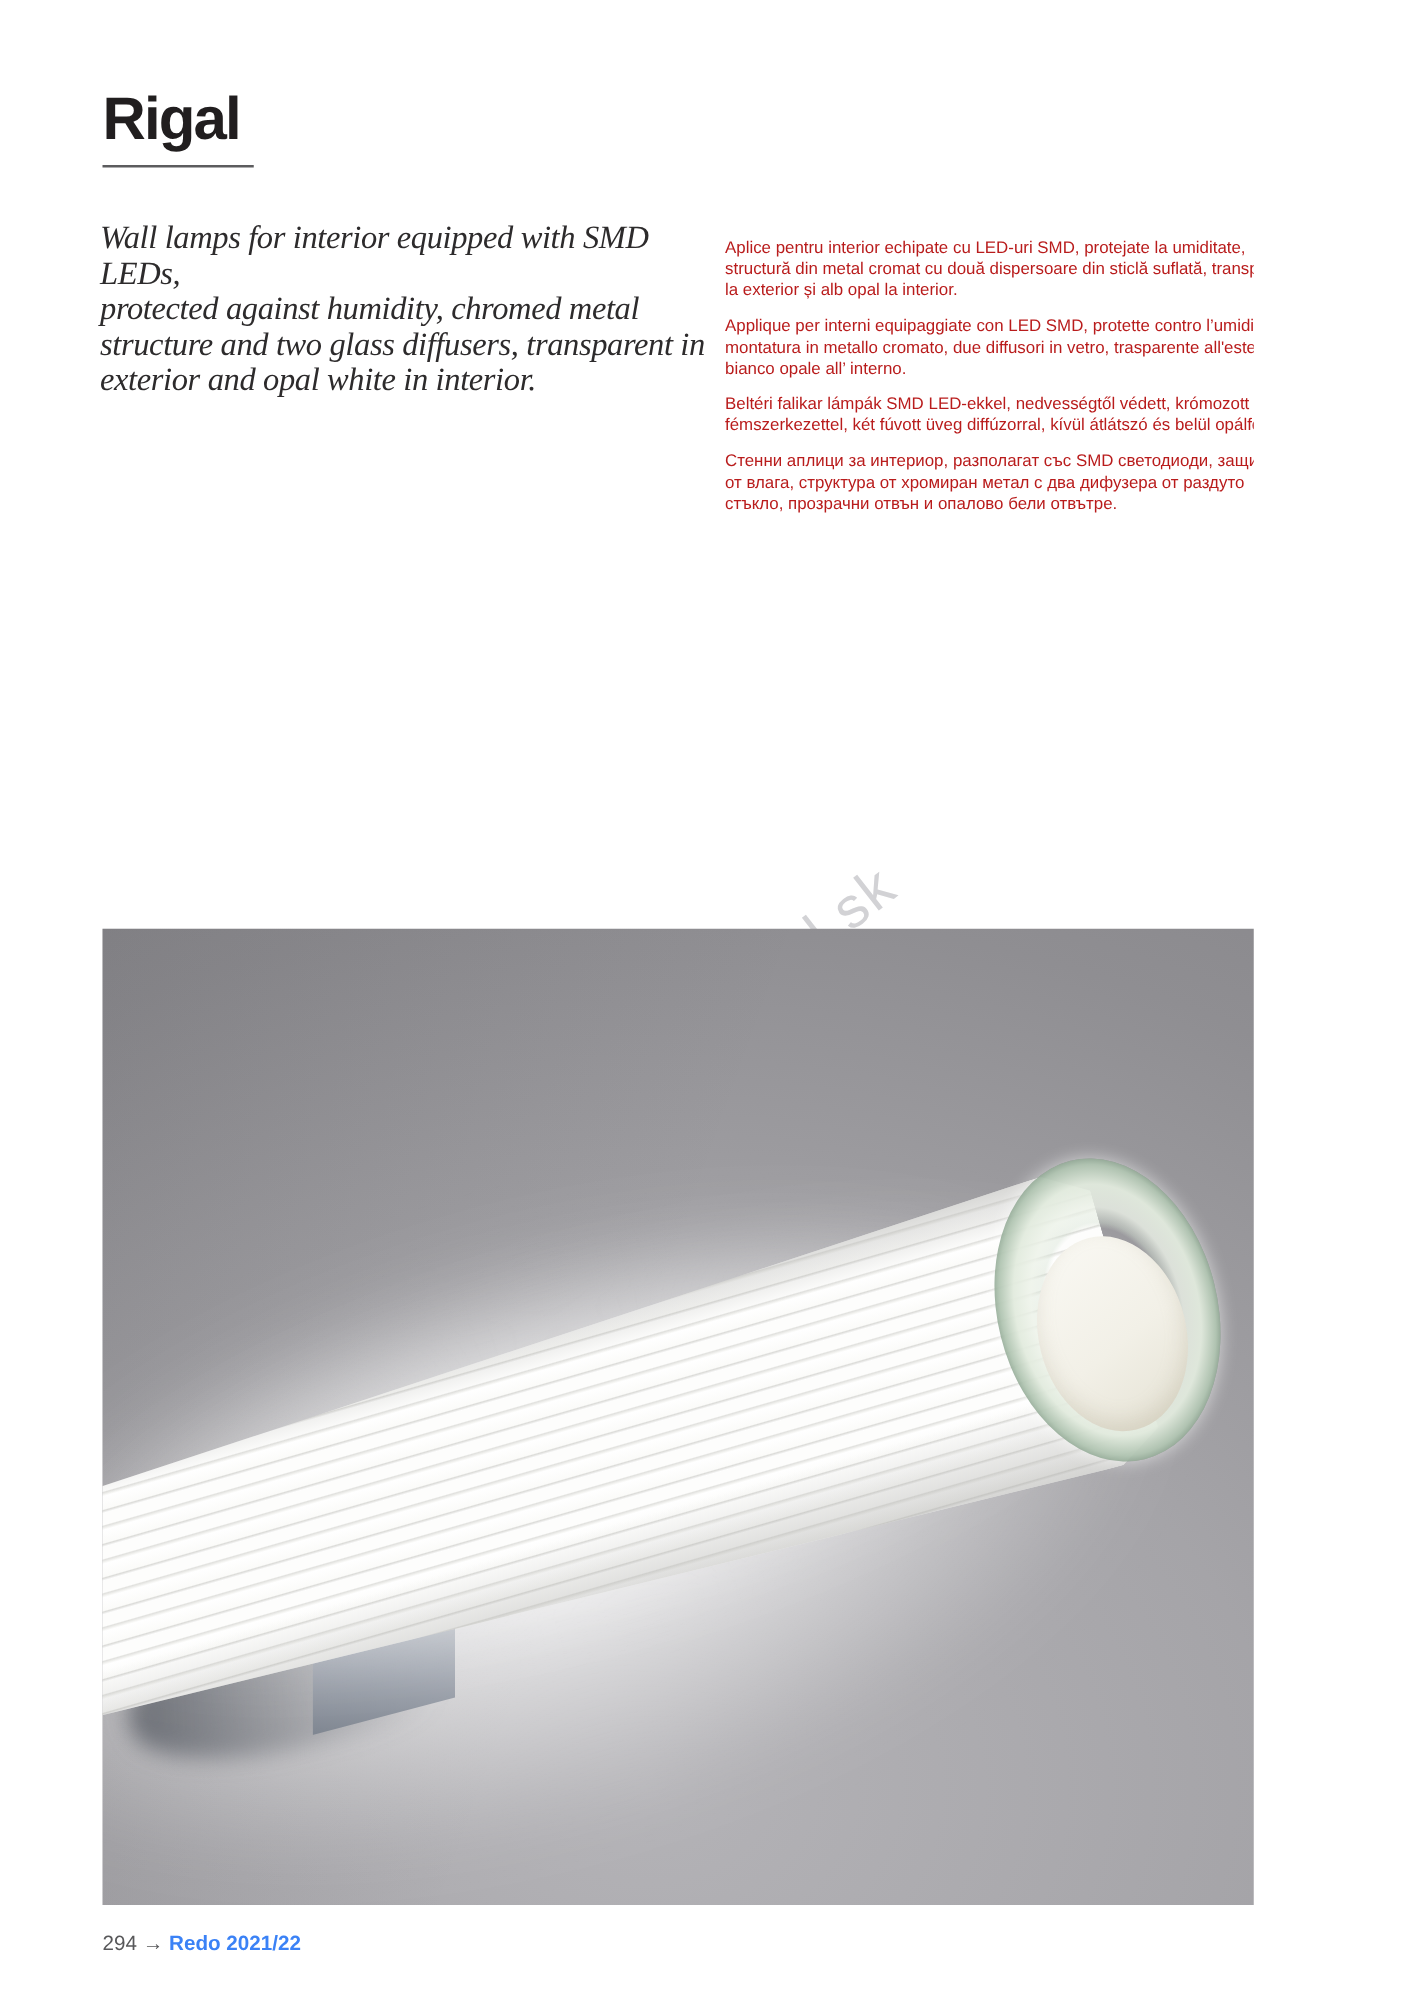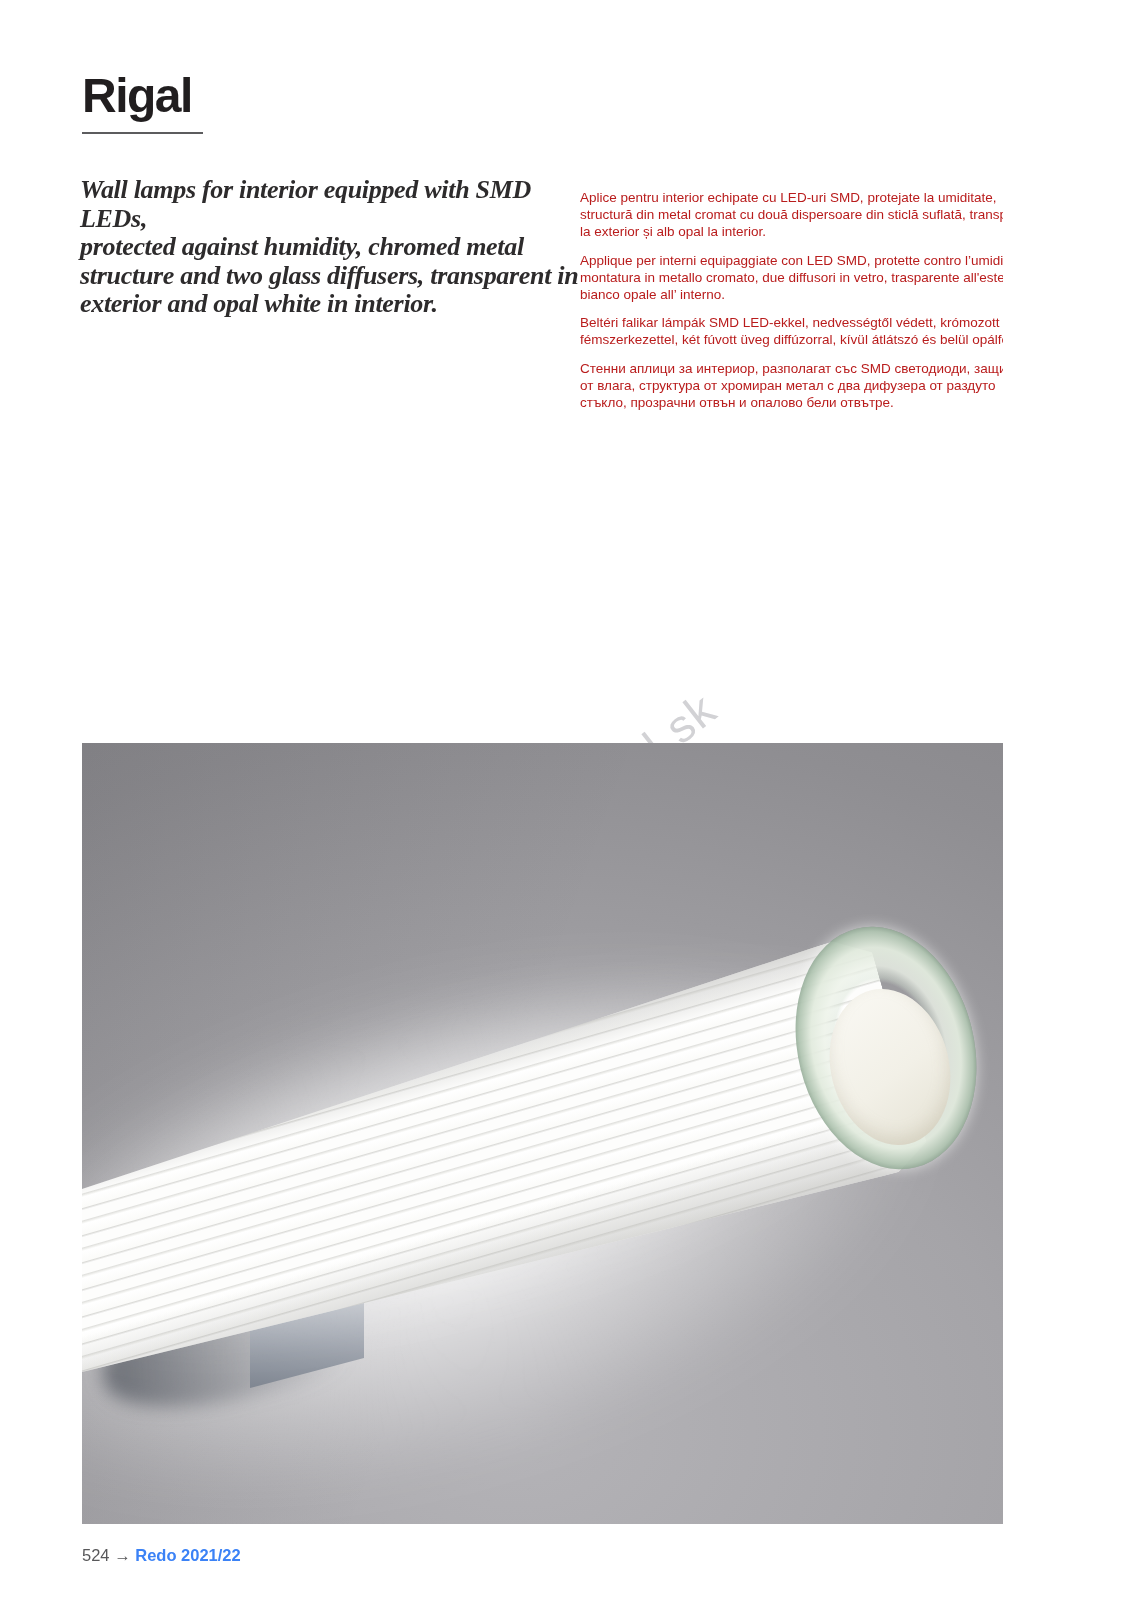--- a/index.html
+++ b/index.html
@@ -17,21 +17,21 @@
   }
   .title-underline {
     position:absolute; left:82px; top:132px;
     width:121px; height:2px; background:#5c5c5e;
   }
 
   
   .intro-en {
     position:absolute; left:80px; top:176px; width:500px;
     font-family:"Liberation Serif", serif;
-    font-style:italic; font-weight:700;
+    font-style:italic; font-weight:400;
     font-size:26px; line-height:28.5px; letter-spacing:-0.3px;
     color:#2d2b2c; white-space:pre-line;
   }
 
   
   .translations {
     position:absolute; left:580px; top:177px; width:464px;
     font-size:13.5px; line-height:17.2px; color:#b91c1c;margin-top:12px;
   }
   .translations p { margin:0 0 11px 0; }
@@ -139,18 +139,18 @@
     <div class="glow"></div>
     <div class="tube-shadow"></div>
     <div class="bracket"></div>
     <div class="tube-halo"></div>
     <div class="tube"></div>
     <div class="cap"></div>
     <div class="cap-disc"></div>
   </div>
 
   <div class="footer">
-    <span>524</span>
+    <span>294</span>
     <span>→</span>
     <span class="catalog" style="color: #3b82f6;">Redo 2021/22</span>
   </div>
 
 </div>
 
 </body></html>

